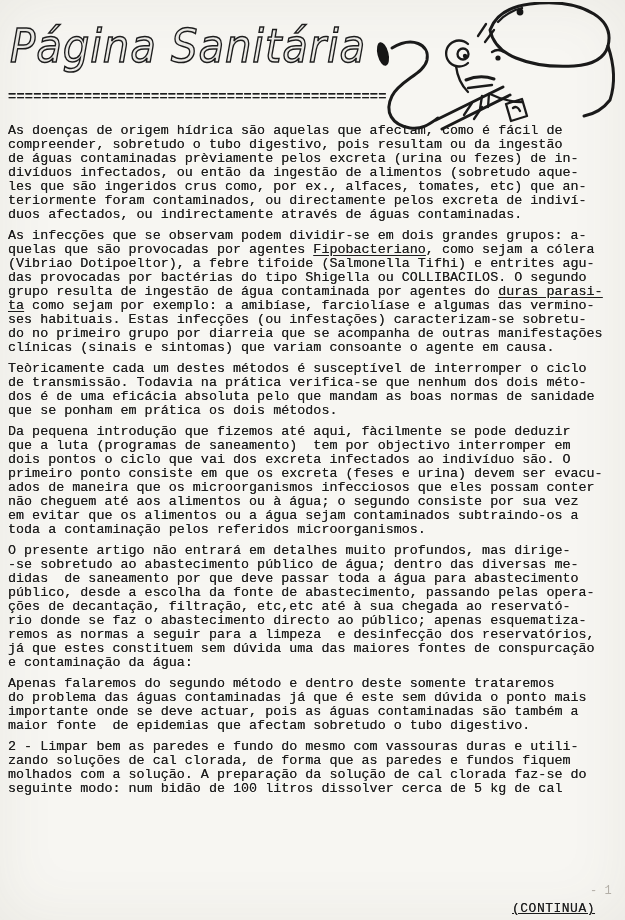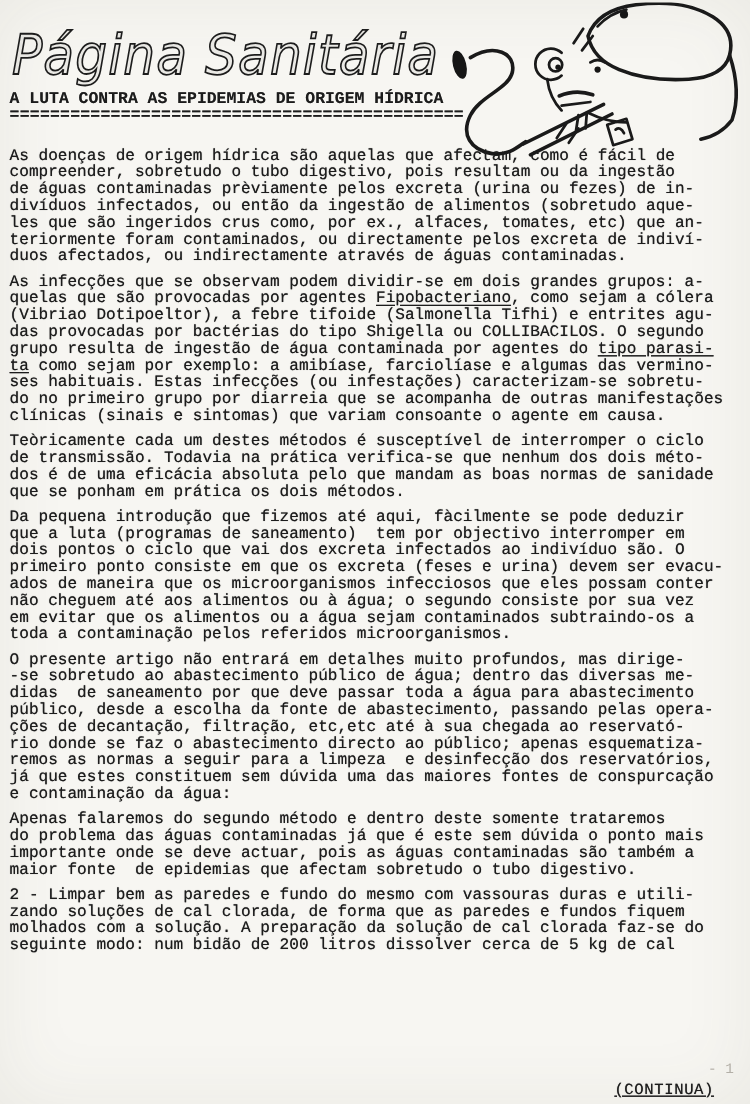--- a/index.html
+++ b/index.html
@@ -110,36 +110,35 @@
     <path class="sk" d="M 96 78 Q 110 72 124 77"></path>
     <path class="sk-thin" d="M 98 86 L 122 83"></path>
     <path class="sk-thin" d="M 86 64 Q 88 80 98 90"></path>
 
     <path class="sk-thin" d="M 120 92 Q 136 100 152 100"></path>
     <path class="sk-thin" d="M 112 94 L 110 107 M 119 92 L 118 105"></path>
     <path class="sk-thin" d="M 136 102 L 152 97 L 157 114 L 141 119 Z M 143 106 Q 147 103 150 109"></path>
     <path class="sk" d="M 238 44 Q 248 74 240 98 Q 230 111 214 114"></path>
   </svg>
 
-  <div class="heading">A LUTA CONTRA AS EPIDEMIAS DE ORIGEM HÍDRICA</div>
   <div class="heading-rule">=============================================</div>
 
   <main class="body-text">
     <p class="para">As doenças de origem hídrica são aquelas que afectam, como é fácil de
 compreender, sobretudo o tubo digestivo, pois resultam ou da ingestão
 de águas contaminadas prèviamente pelos excreta (urina ou fezes) de in-
 divíduos infectados, ou então da ingestão de alimentos (sobretudo aque-
 les que são ingeridos crus como, por ex., alfaces, tomates, etc) que an-
 teriormente foram contaminados, ou directamente pelos excreta de indiví-
 duos afectados, ou indirectamente através de águas contaminadas.</p>
     <p class="para">As infecções que se observam podem dividir-se em dois grandes grupos: a-
 quelas que são provocadas por agentes <u>Fipobacteriano</u>, como sejam a cólera
 (Vibriao Dotipoeltor), a febre tifoide (Salmonella Tifhi) e entrites agu-
 das provocadas por bactérias do tipo Shigella ou COLLIBACILOS. O segundo
-grupo resulta de ingestão de água contaminada por agentes do <u>tipo parasi-</u>
+grupo resulta de ingestão de água contaminada por agentes do <u>duras parasi-</u>
 <u>ta</u> como sejam por exemplo: a amibíase, farciolíase e algumas das vermino-
 ses habituais. Estas infecções (ou infestações) caracterizam-se sobretu-
 do no primeiro grupo por diarreia que se acompanha de outras manifestações
 clínicas (sinais e sintomas) que variam consoante o agente em causa.</p>
     <p class="para">Teòricamente cada um destes métodos é susceptível de interromper o ciclo
 de transmissão. Todavia na prática verifica-se que nenhum dos dois méto-
 dos é de uma eficácia absoluta pelo que mandam as boas normas de sanidade
 que se ponham em prática os dois métodos.</p>
     <p class="para">Da pequena introdução que fizemos até aqui, fàcilmente se pode deduzir
 que a luta (programas de saneamento)  tem por objectivo interromper em
@@ -158,18 +157,18 @@
 remos as normas a seguir para a limpeza  e desinfecção dos reservatórios,
 já que estes constituem sem dúvida uma das maiores fontes de conspurcação
 e contaminação da água:</p>
     <p class="para">Apenas falaremos do segundo método e dentro deste somente trataremos
 do problema das águas contaminadas já que é este sem dúvida o ponto mais
 importante onde se deve actuar, pois as águas contaminadas são também a
 maior fonte  de epidemias que afectam sobretudo o tubo digestivo.</p>
     <p class="para list-item">2 - Limpar bem as paredes e fundo do mesmo com vassouras duras e utili-
 zando soluções de cal clorada, de forma que as paredes e fundos fiquem
 molhados com a solução. A preparação da solução de cal clorada faz-se do
-seguinte modo: num bidão de 200 litros dissolver cerca de 5 kg de cal</p>
+seguinte modo: num bidão de 100 litros dissolver cerca de 5 kg de cal</p>
   </main>
 
   <div class="page-marker">- 1</div>
   <div class="continua">(CONTINUA)</div>
 </div>
 
 </body></html>

